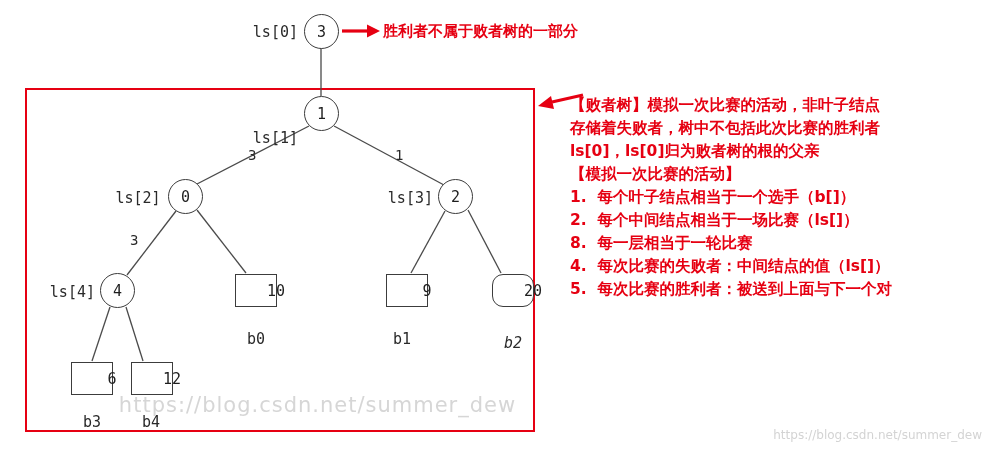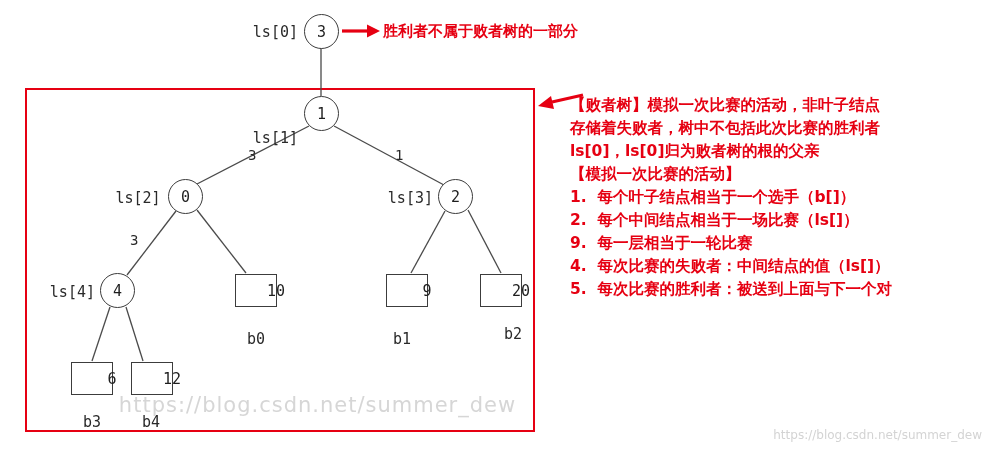--- a/index.html
+++ b/index.html
@@ -98,45 +98,45 @@
   <div class="node-square" style="left:235px; top:274px;">
     <span>10</span>
   </div>
   <div class="leaf-label" style="left:239px; top:330px;">b0</div>
 
   <div class="node-square" style="left:386px; top:274px;">
     <span>9</span>
   </div>
   <div class="leaf-label" style="left:385px; top:330px;">b1</div>
 
-  <div class="node-square" style="left:480px; top:274px;">
+  <div class="node-square" style="left:492px; top:274px;border-radius:11px;">
     <span>20</span>
   </div>
-  <div class="leaf-label" style="left:496px; top:325px;">b2</div>
+  <div class="leaf-label" style="left:496px; top:334px;font-style:italic;">b2</div>
 
   <div class="node-square" style="left:71px; top:362px;">
     <span>6</span>
   </div>
   <div class="leaf-label" style="left:75px; top:413px;">b3</div>
 
   <div class="node-square" style="left:131px; top:362px;">
     <span>12</span>
   </div>
   <div class="leaf-label" style="left:134px; top:413px;">b4</div>
 
   <div class="winner-note">胜利者不属于败者树的一部分</div>
 
   <div class="side-note">
     <div>【败者树】模拟一次比赛的活动，非叶子结点</div>
     <div>存储着失败者，树中不包括此次比赛的胜利者</div>
     <div>ls[0]，ls[0]归为败者树的根的父亲</div>
     <div>【模拟一次比赛的活动】</div>
     <div>1.  每个叶子结点相当于一个选手（b[]）</div>
     <div>2.  每个中间结点相当于一场比赛（ls[]）</div>
-    <div>9.  每一层相当于一轮比赛</div>
+    <div>8.  每一层相当于一轮比赛</div>
     <div>4.  每次比赛的失败者：中间结点的值（ls[]）</div>
     <div>5.  每次比赛的胜利者：被送到上面与下一个对</div>
   </div>
 
   <div class="watermark-center">https://blog.csdn.net/summer_dew</div>
   <div class="watermark-br">https://blog.csdn.net/summer_dew</div>
 
 </div>
 
 </body></html>

